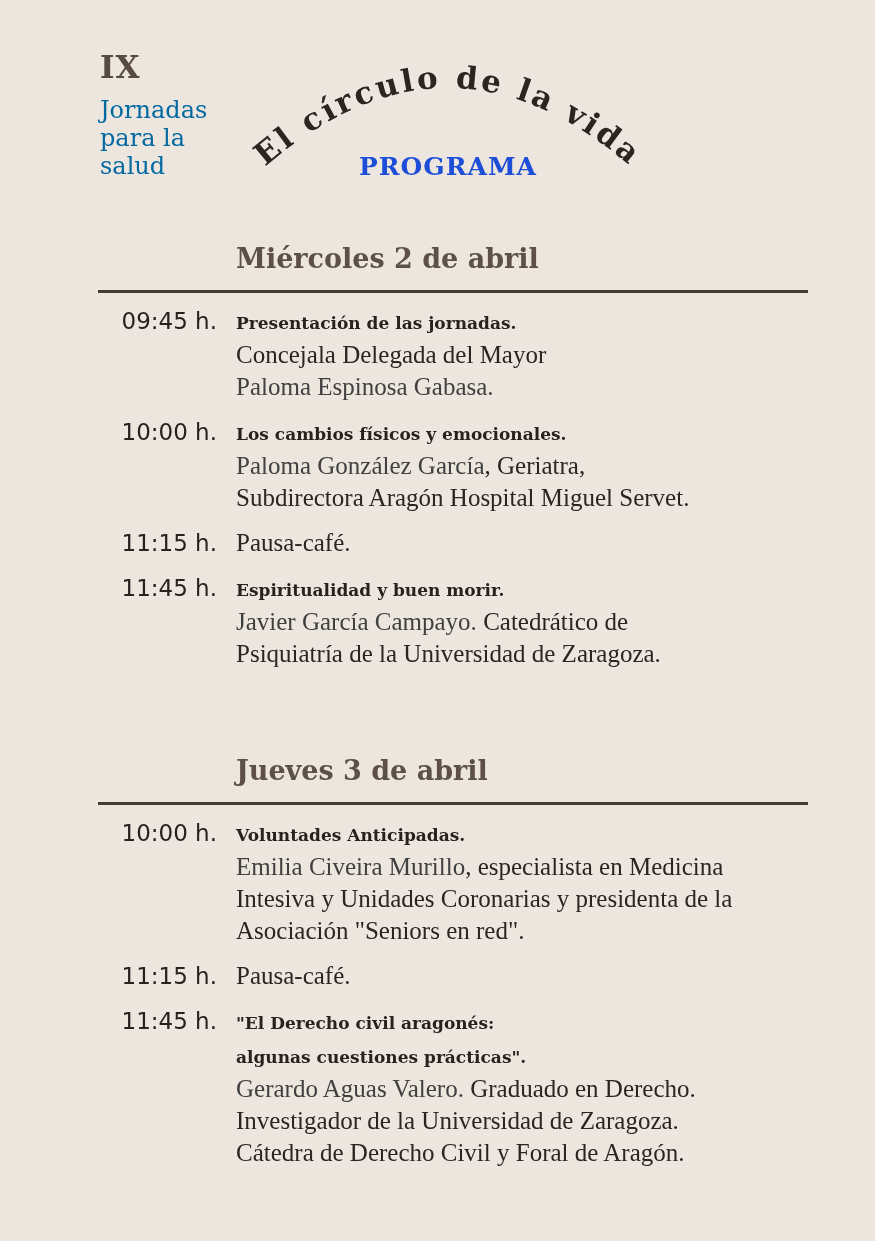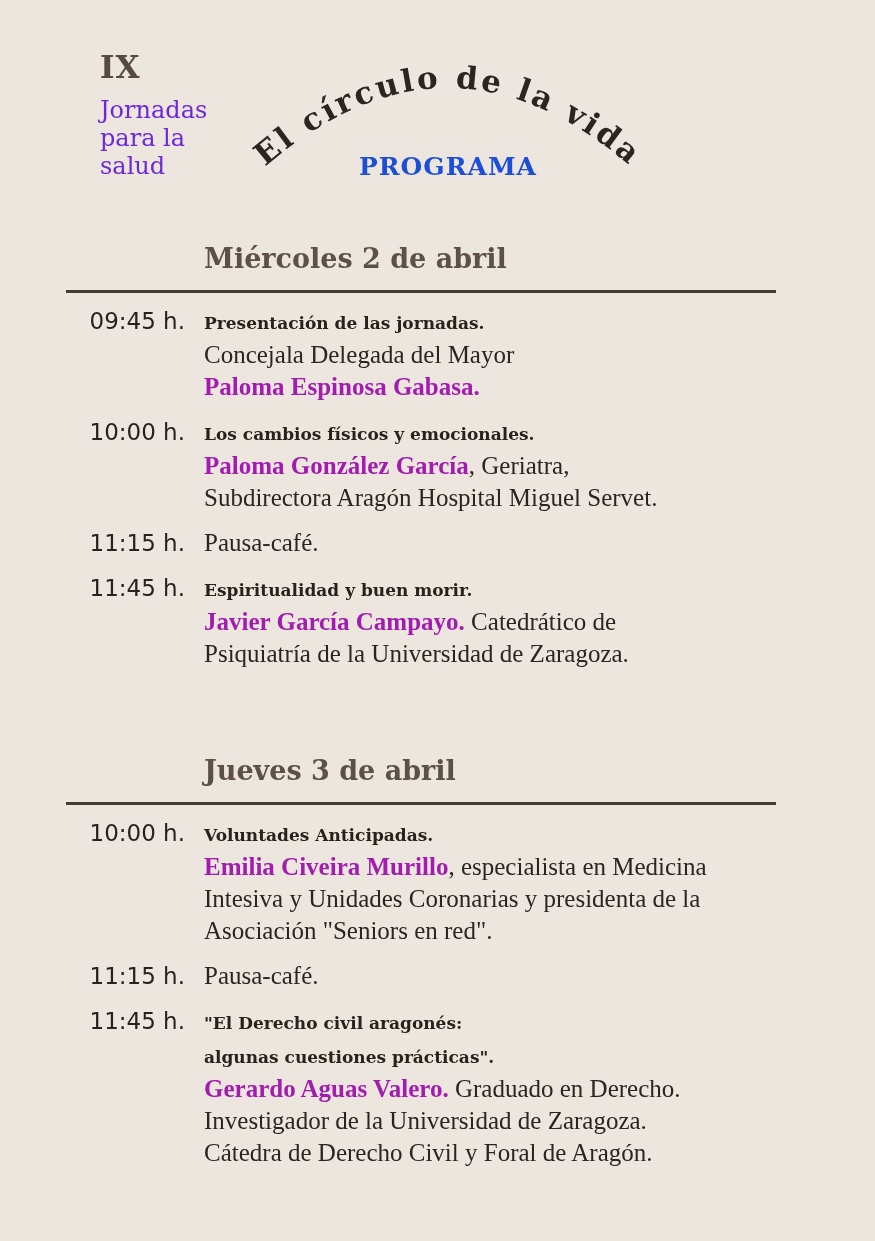--- a/index.html
+++ b/index.html
@@ -16,37 +16,37 @@
   
   .masthead{position:absolute;left:8px;top:0;width:875px;height:230px;}
   .edition-block{position:absolute;left:92px;top:50px;width:150px;}
   .edition{
     font-family:"DejaVu Serif", serif;font-weight:bold;
     font-size:31px;line-height:34px;color:#564A43;letter-spacing:1px;
   }
   .subtitle{
     margin-top:12px;
     font-family:"DejaVu Serif", serif;
-    font-size:24px;line-height:28px;color:#6d28d9;
+    font-size:24px;line-height:28px;color:#0369a1;
   }
   .arc-wrap{position:absolute;left:222px;top:36px;width:436px;height:170px;}
   .arc-wrap svg{display:block;}
   .arc-text{
     font-family:"DejaVu Serif", serif;font-weight:bold;
     font-size:31px;letter-spacing:3px;fill:#2B2522;
   }
   .program-label{
     position:absolute;left:0;top:116px;width:100%;
     text-align:center;
     font-family:"DejaVu Serif", serif;font-weight:bold;
     font-size:25px;letter-spacing:1px;color:#1d4ed8;
   }
 
   
-  .section{position:absolute;left:66px;width:710px;}
+  .section{position:absolute;left:98px;width:710px;}
   .section-miercoles{top:240px;}
   .section-jueves{top:752px;}
   .section-title{
     margin:0 0 0 138px;
     font-family:"DejaVu Serif", serif;font-weight:bold;
     font-size:27px;line-height:38px;color:#5C5047;
   }
   .rule{height:3px;background:#473C33;margin-top:12px;border:0;}
   .entries{margin-top:12px;}
   .entry{display:flex;align-items:flex-start;margin-bottom:13px;}
@@ -55,21 +55,21 @@
     font-family:"DejaVu Sans", sans-serif;
     font-size:23px;line-height:32px;color:#272220;
   }
   .lines{margin-left:19px;width:570px;}
   .line{font-size:25px;line-height:32px;}
   .seg{white-space:pre-wrap;}
   .seg.bold{
     font-family:"DejaVu Serif", serif;font-weight:bold;
     font-size:17px;color:#2B211C;
   }
-  .seg.medium{font-family:"Liberation Serif", serif;font-weight:bold;color:#a21caf;}
+  .seg.medium{font-family:"Liberation Serif", serif;font-weight:normal;color:#404040;}
   .seg.regular{font-family:"Liberation Serif", serif;font-weight:normal;color:#2B2522;}
 </style>
 </head>
 <body>
 
 <div class="page">
 
   <div class="masthead">
     <div class="edition-block">
       <div class="edition">IX</div>

